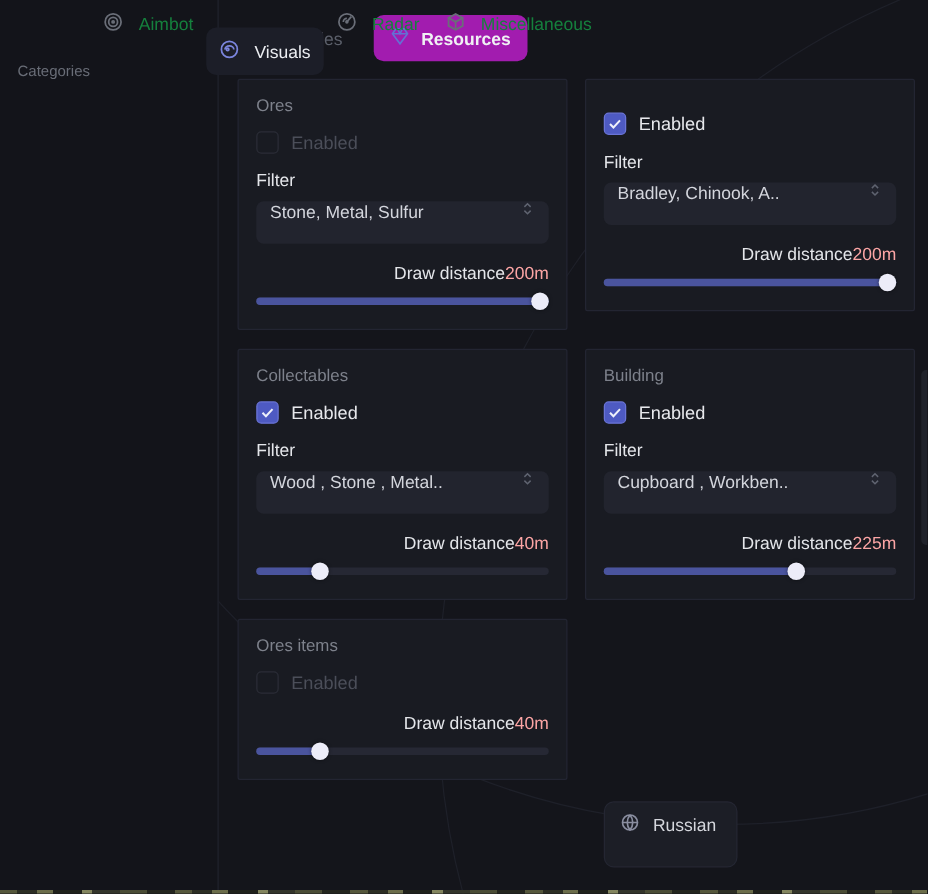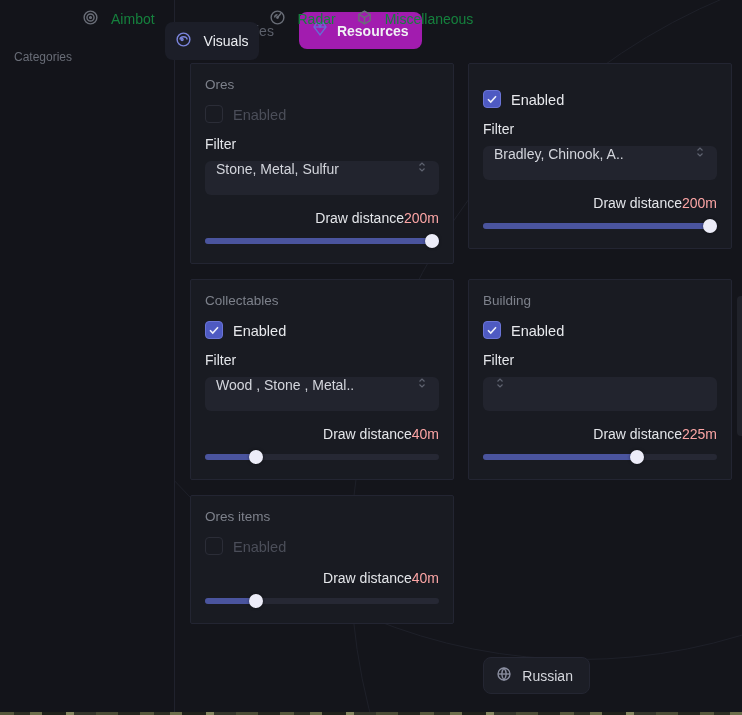--- a/index.html
+++ b/index.html
@@ -25,21 +25,21 @@
   .nav-item {
     display:flex; align-items:center; gap:12px; height:38px; margin-bottom:2px;
     padding:0 10px; border-radius:8px; color:#15803d; font-size:14px; cursor:pointer;
   }
   .nav-item svg { stroke:#6a6e78; }
   .nav-item.active { background:#1c1e28; color:#eceef2;margin-top:22px; }
   .nav-item.active svg { stroke:#7b85dd; }
   .lang-btn {
     margin-top:auto; margin-bottom:18px; align-self:flex-start;
     display:flex; align-items:center; gap:10px; background:#1c1e26;
-    border:1px solid #242632; border-radius:8px; padding:8px 16px 8px 12px;
+    border:1px solid #242632; border-radius:8px; padding:8px 16px 24px 12px;
     color:#d5d7dd; font-size:14px; cursor:pointer;
   }
   .lang-btn svg { stroke:#8a8ea0; }
 
   
   .main { flex:1; position:relative; padding:12px 0 0 15px; z-index:1; }
   .tabs { display:flex; align-items:center; gap:12px; margin-bottom:14px; }
   .tab {
     display:flex; align-items:center; gap:9px; padding:9px 13px; border-radius:8px;
     color:#5c606b; font-size:14px; cursor:pointer;
@@ -291,20 +291,21 @@
         <div class="cb-row">
           <span class="cb">
             <svg width="12" height="12" viewBox="0 0 24 24" fill="none" stroke="#eef0fa" stroke-width="3.2">
                 <path d="M4 12.5l5.5 5.5L20 6.5"></path>
               </svg>
           </span>
           <span class="cb-label">Enabled</span>
         </div>
         <div class="filter-label">Filter</div>
         <div class="select">
+          <span class="select-value">Cupboard , Workben..</span>
           <svg width="12" height="12" viewBox="0 0 24 24" fill="none" stroke-width="2.4">
               <path d="M7 9l5-5 5 5"></path>
               <path d="M7 15l5 5 5-5"></path>
             </svg>
         </div>
         <div class="draw-row">
           <span class="draw-label">Draw distance</span>
           <span class="draw-value">225m</span>
         </div>
         <div class="slider">

